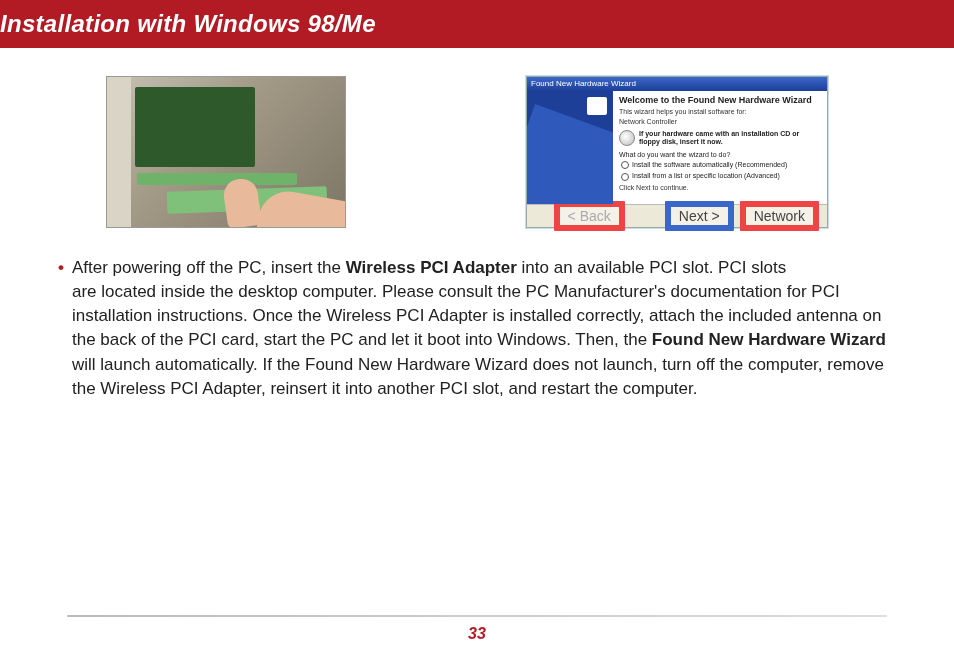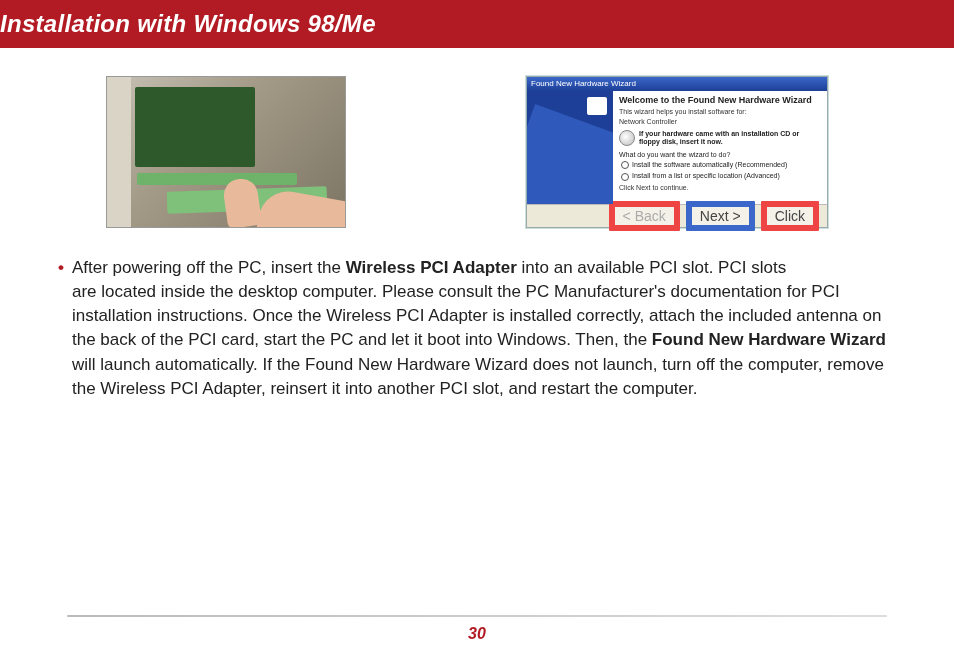--- a/index.html
+++ b/index.html
@@ -26,21 +26,21 @@
   .wizard-main h4{margin:0;font-size:9px;font-weight:700;}
   .wizard-main .sub{font-size:7px;color:#333;}
   .wizard-main .cd{display:flex;align-items:flex-start;gap:4px;margin-top:2px;}
   .wizard-main .cd .cdic{width:14px;height:14px;border-radius:50%;background:radial-gradient(circle at 40% 40%,#fff,#bbb);border:1px solid #888;flex:none;}
   .wizard-main .cd .cdtx{font-size:7px;font-weight:700;line-height:1.1;}
   .wizard-main .q{font-size:7px;margin-top:2px;}
   .wizard-main .opt{font-size:7px;line-height:1.2;margin-left:2px;}
   .wizard-main .opt .r{display:inline-block;width:6px;height:6px;border:1px solid #555;border-radius:50%;margin-right:3px;vertical-align:middle;}
   .wizard-buttons{height:22px;background:#ece9d8;border-top:1px solid #bbb;display:flex;align-items:center;justify-content:flex-end;gap:6px;padding-right:8px;}
   .wizard-buttons .btn{font-size:14px;border:6px solid #ef4444;background:#f4f2e8;border-radius:1px;padding:1px 8px;color:#444;}
-  .wizard-buttons .btn.primary{border-color:#3a67c9;}
+  .wizard-buttons .btn.primary{border-color:#3a67c9;margin-left:34px;}
   .wizard-buttons .btn.disabled{color:#aaa;}
   
   .para-row{display:flex;align-items:flex-start;gap:8px;font-size:17px;line-height:1.42;margin-top:6px;}
   .bullet{color:#b31b24;font-weight:700;line-height:1.42;font-size:17px;margin-left:2px;}
   .para{flex:1;}
   .para .first{display:block;text-indent:0;}
   .para .rest{display:block;margin-top:0;}
   .b{font-weight:700;}
   
   .footer{position:absolute;left:0;bottom:18px;width:100%;text-align:center;}
@@ -85,21 +85,21 @@
           </div>
           <div class="q">What do you want the wizard to do?</div>
           <div class="opt"><span class="r"></span><span>Install the software automatically (Recommended)</span></div>
           <div class="opt"><span class="r"></span><span>Install from a list or specific location (Advanced)</span></div>
           <div class="sub">Click Next to continue.</div>
         </div>
       </div>
       <div class="wizard-buttons">
         <span class="btn disabled">&lt; Back</span>
         <span class="btn primary">Next &gt;</span>
-        <span class="btn">Click</span>
+        <span class="btn">Network</span>
       </div>
     </div>
 
   </div>
 
   <div class="para-row">
     <span class="bullet">•</span>
     <div class="para">
       <span class="first">
         <span>After powering off the PC, insert the </span><span class="b">Wireless PCI Adapter</span><span> into an available PCI slot. PCI slots</span>
@@ -107,16 +107,16 @@
       <span class="rest">
         <span>are located inside the desktop computer.  Please consult the PC Manufacturer's documentation for PCI installation instructions.  Once the Wireless PCI Adapter is installed correctly, attach the included antenna on the back of the PCI card, start the PC and let it boot into Windows.  Then, the </span><span class="b">Found New Hardware Wizard</span><span> will launch automatically. If the Found New Hardware Wizard does not launch, turn off the computer, remove the Wireless PCI Adapter, reinsert it into another PCI slot, and restart the computer.</span>
       </span>
     </div>
   </div>
 
 </div>
 
 <div class="footer">
   <div class="rule"></div>
-  <span class="pagenum">30</span>
+  <span class="pagenum">33</span>
 </div>
 
 </div>
 
 </body></html>

